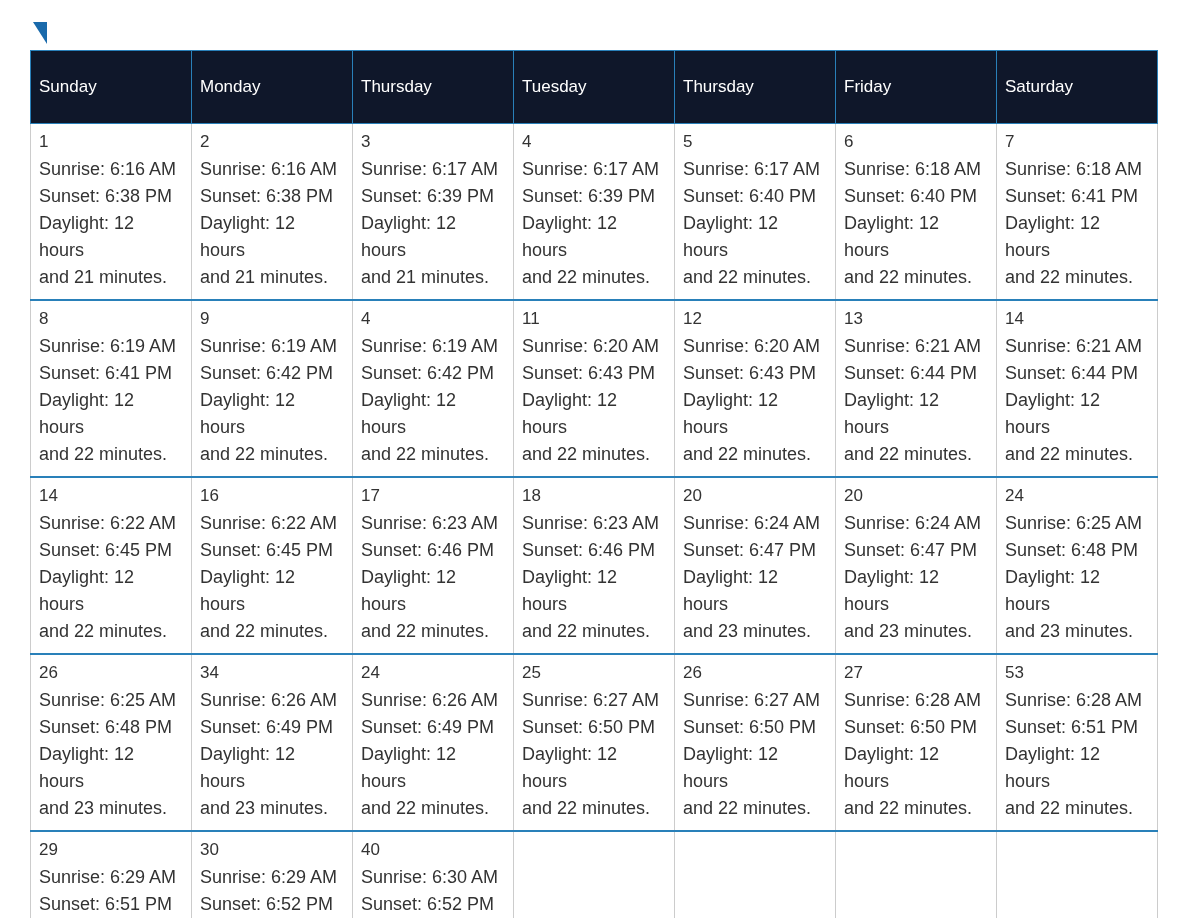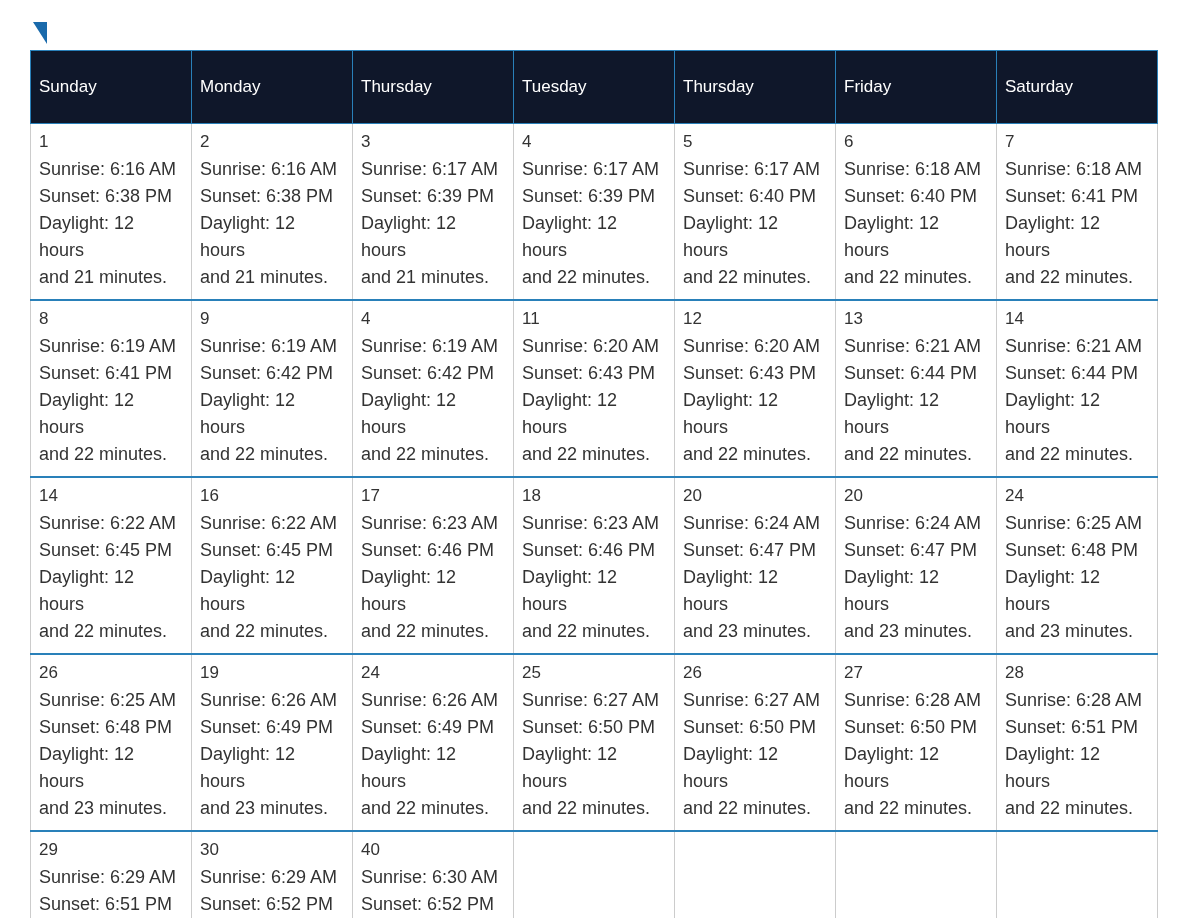--- a/index.html
+++ b/index.html
@@ -226,41 +226,41 @@
           <div class="day-num">24</div>
           <div class="day-info">Sunrise: 6:25 AM<br>Sunset: 6:48 PM<br>Daylight: 12 hours<br>and 23 minutes.</div>
         </td>
       </tr>
       <tr>
         <td>
           <div class="day-num">26</div>
           <div class="day-info">Sunrise: 6:25 AM<br>Sunset: 6:48 PM<br>Daylight: 12 hours<br>and 23 minutes.</div>
         </td>
         <td>
-          <div class="day-num">19</div>
+          <div class="day-num">34</div>
           <div class="day-info">Sunrise: 6:26 AM<br>Sunset: 6:49 PM<br>Daylight: 12 hours<br>and 23 minutes.</div>
         </td>
         <td>
           <div class="day-num">24</div>
           <div class="day-info">Sunrise: 6:26 AM<br>Sunset: 6:49 PM<br>Daylight: 12 hours<br>and 22 minutes.</div>
         </td>
         <td>
           <div class="day-num">25</div>
           <div class="day-info">Sunrise: 6:27 AM<br>Sunset: 6:50 PM<br>Daylight: 12 hours<br>and 22 minutes.</div>
         </td>
         <td>
           <div class="day-num">26</div>
           <div class="day-info">Sunrise: 6:27 AM<br>Sunset: 6:50 PM<br>Daylight: 12 hours<br>and 22 minutes.</div>
         </td>
         <td>
           <div class="day-num">27</div>
           <div class="day-info">Sunrise: 6:28 AM<br>Sunset: 6:50 PM<br>Daylight: 12 hours<br>and 22 minutes.</div>
         </td>
         <td>
-          <div class="day-num">28</div>
+          <div class="day-num">53</div>
           <div class="day-info">Sunrise: 6:28 AM<br>Sunset: 6:51 PM<br>Daylight: 12 hours<br>and 22 minutes.</div>
         </td>
       </tr>
       <tr>
         <td>
           <div class="day-num">29</div>
           <div class="day-info">Sunrise: 6:29 AM<br>Sunset: 6:51 PM<br>Daylight: 12 hours<br>and 22 minutes.</div>
         </td>
         <td>
           <div class="day-num">30</div>

